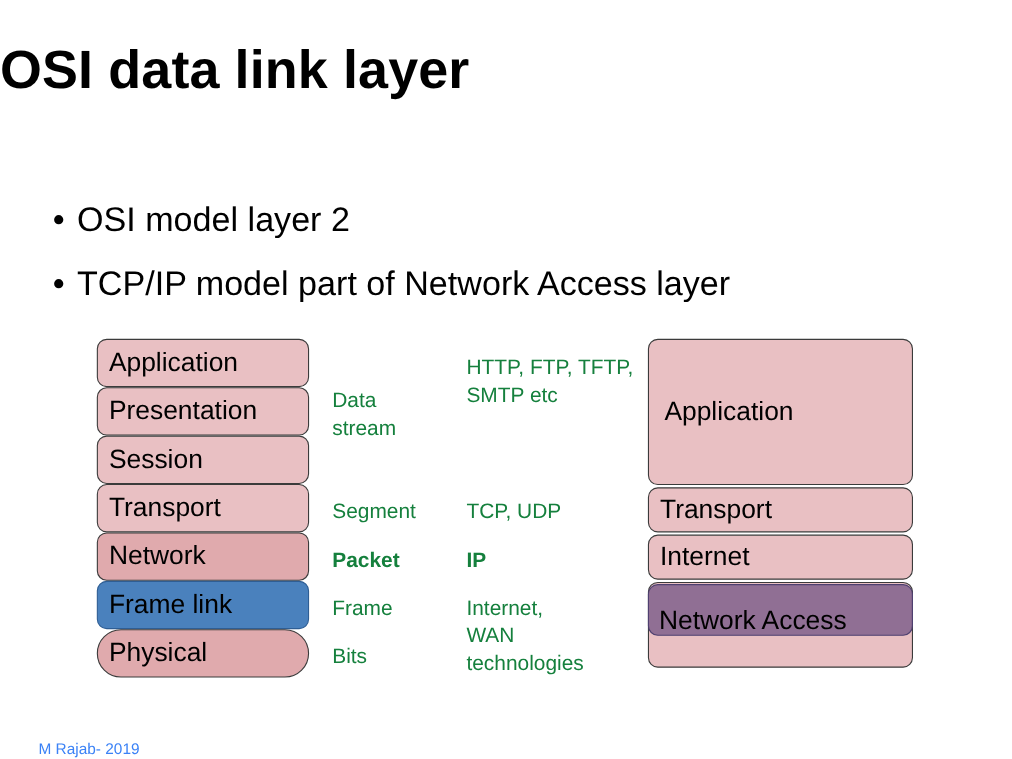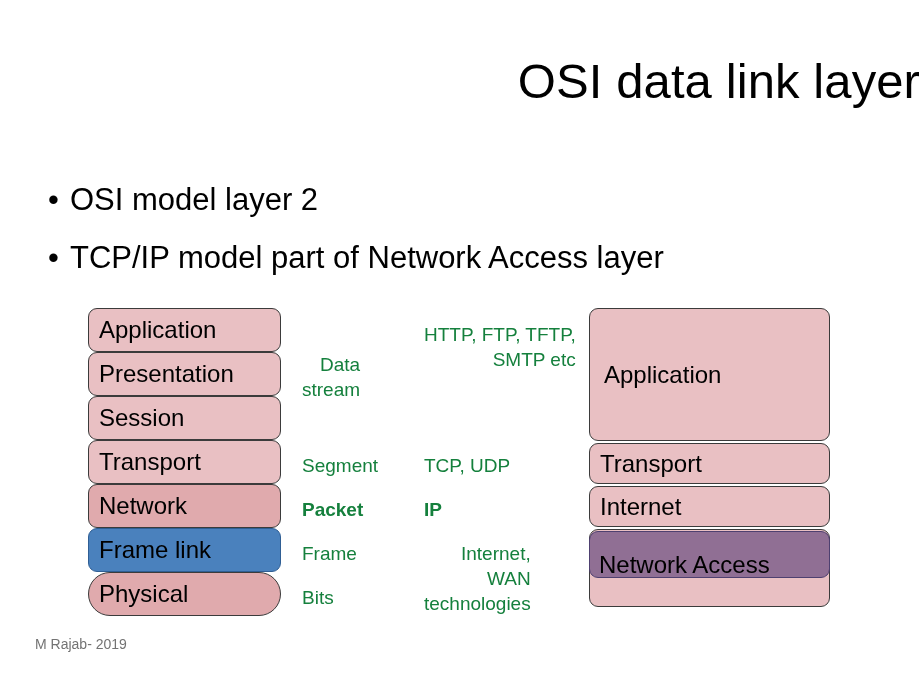--- a/index.html
+++ b/index.html
@@ -13,25 +13,25 @@
     font-family: "Liberation Sans", sans-serif;
     color: #000000;
     overflow: hidden;
     position: relative;
   }
 
   
   .slide-title {
     position: absolute;
     left: 0;
-    top: 55px;
+    top: 38px;
     width: 920px;
-    text-align: right;
+    text-align: left;
     font-size: 49px;
-    font-weight: 400;
+    font-weight: 700;
     line-height: 1.1;
     letter-spacing: 0.1px;
     color: #000;
   }
 
   
   .bullet-list {
     position: absolute;
     left: 44px;
     top: 178px;
@@ -59,21 +59,20 @@
     white-space: nowrap;
   }
 
   
   .diagram {
     position: absolute;
     left: 0;
     top: 0;
     width: 920px;
     height: 690px;
-    text-align: right;
   }
 
   .layer-box {
     position: absolute;
     box-sizing: border-box;
     border: 1.2px solid #3b3b3b;
     border-radius: 9px;
     display: flex;
     align-items: center;
     padding-left: 10px;
@@ -113,23 +112,23 @@
     line-height: 25px;
     color: #15803d;
     white-space: pre-line;
   }
   .ann.bold { font-weight: bold; }
 
   
   .footer {
     position: absolute;
     left: 35px;
-    top: 636px;
+    top: 672px;
     font-size: 14px;
-    color: #737373;
+    color: #3b82f6;
     font-family: "Liberation Sans", sans-serif;
   }
 </style>
 </head>
 <body>
 
 <div class="slide-title">OSI data link layer</div>
 
 <div class="bullet-list">
 

